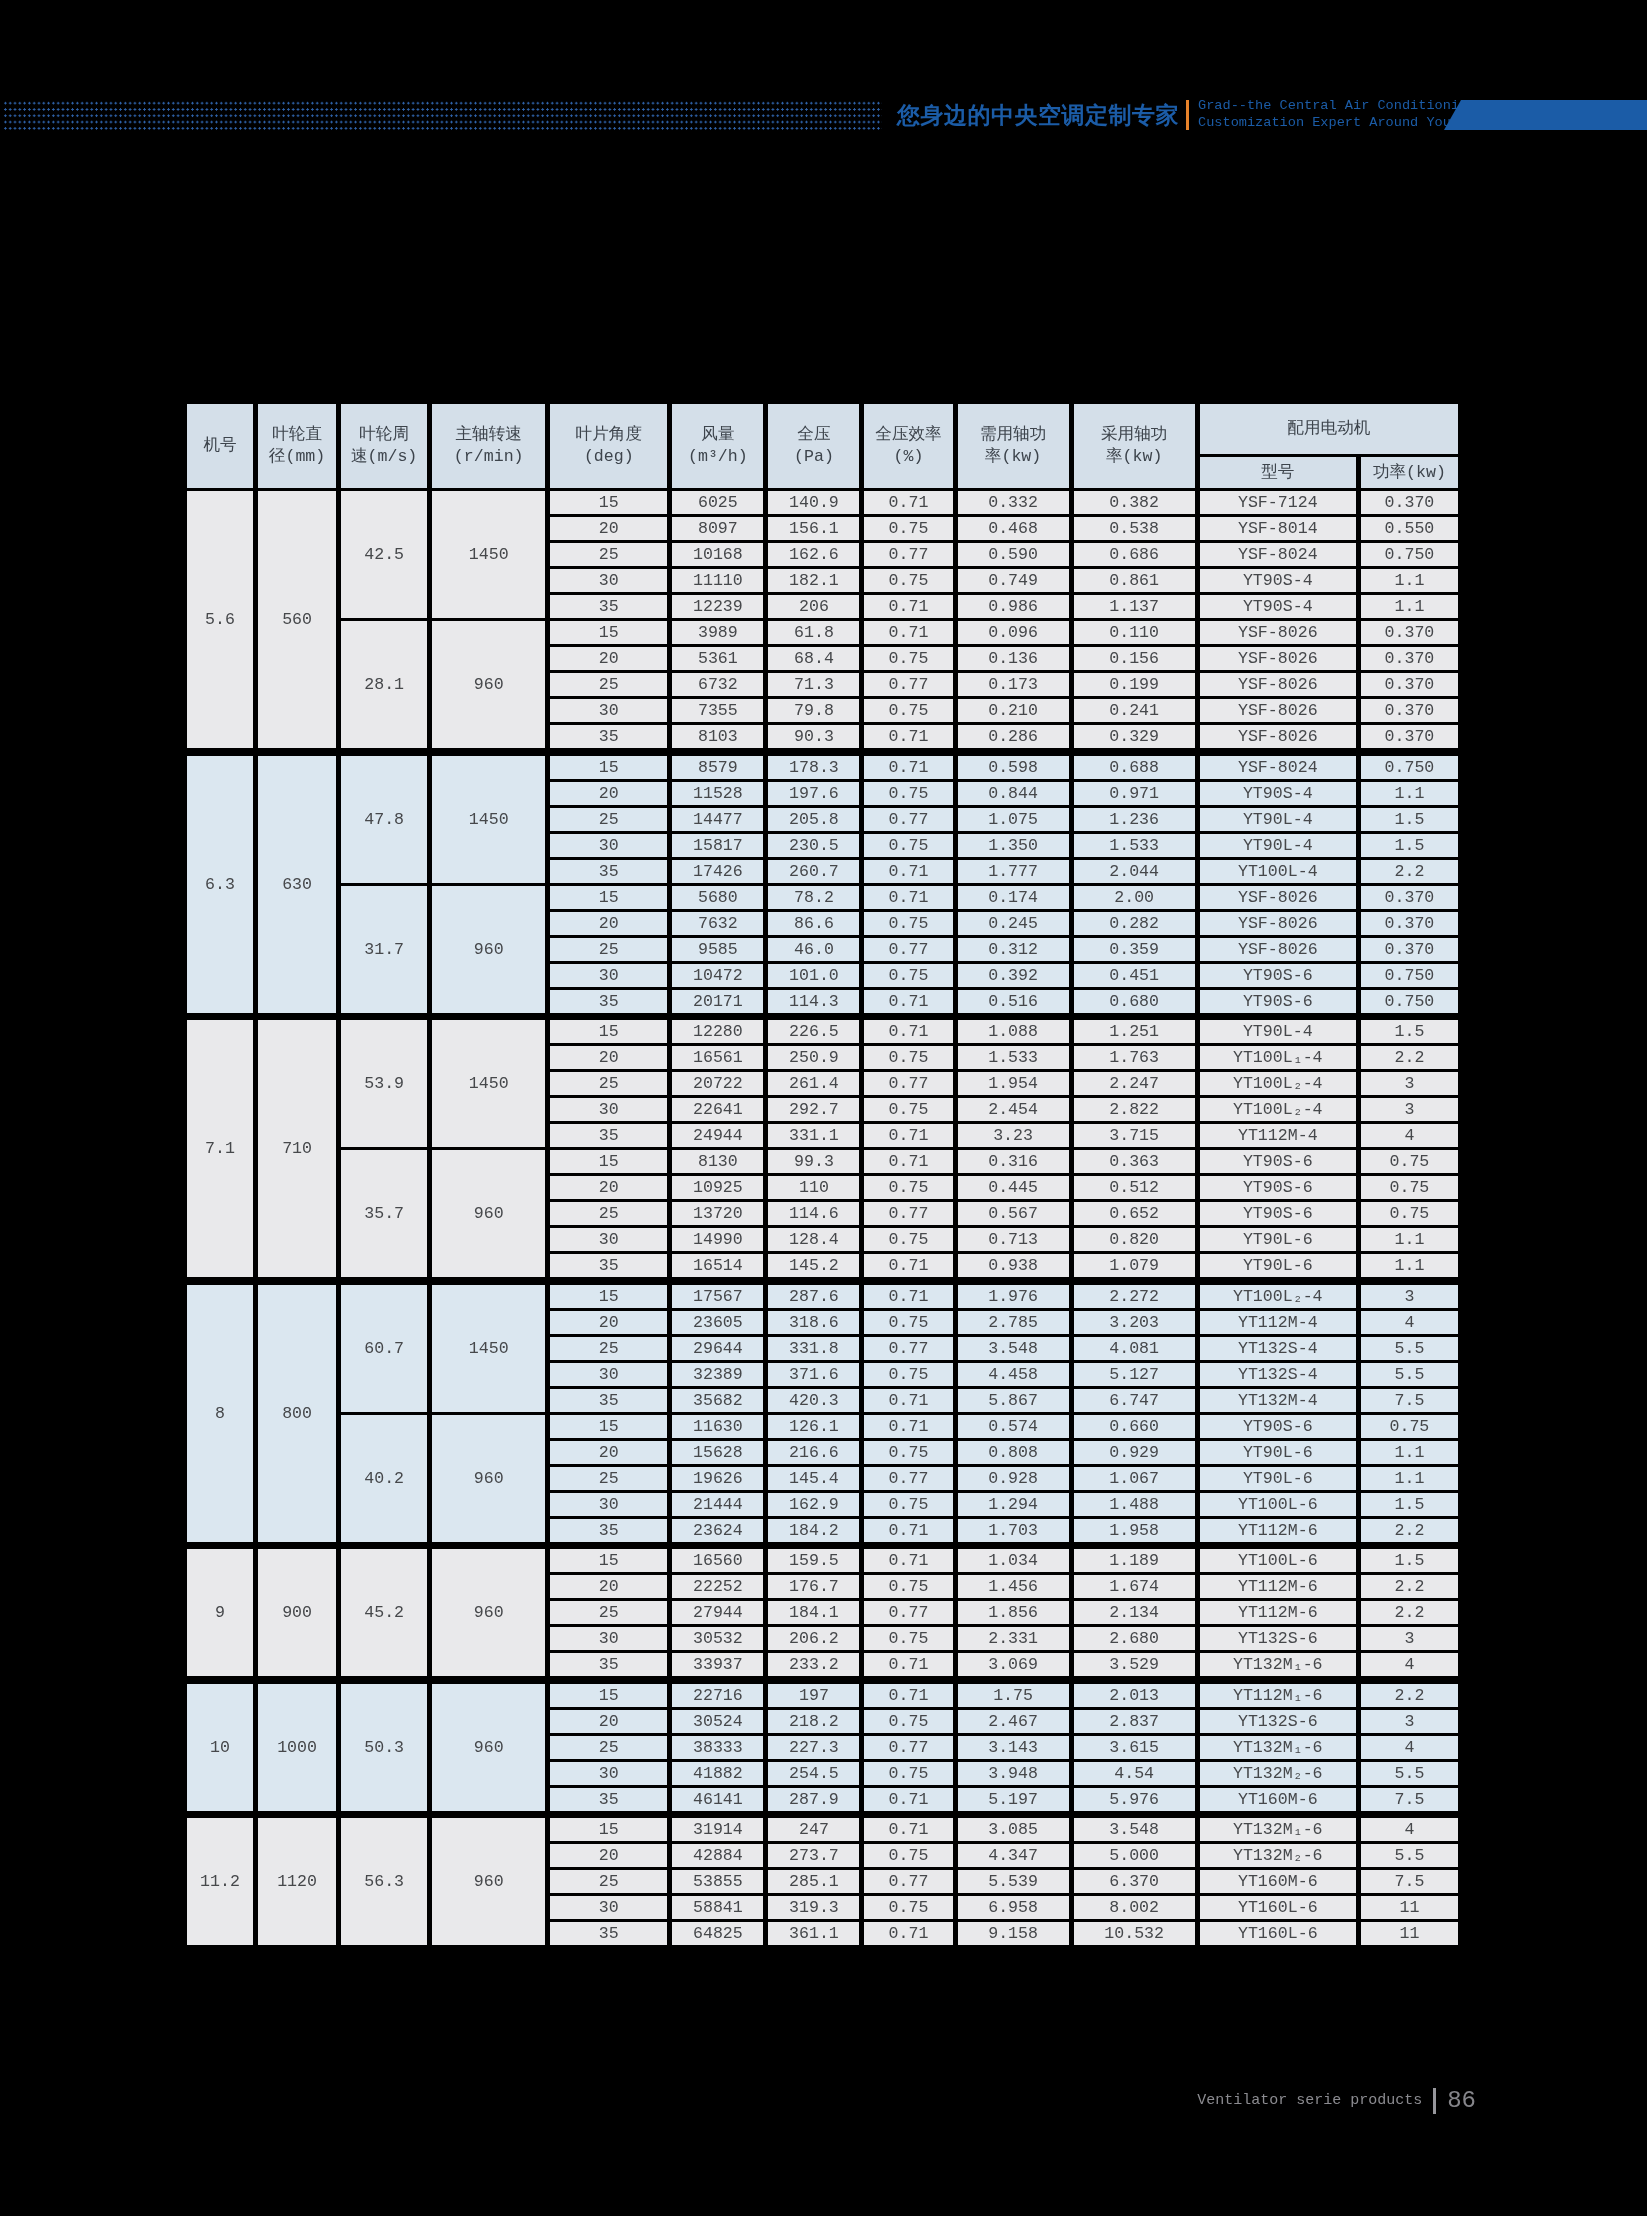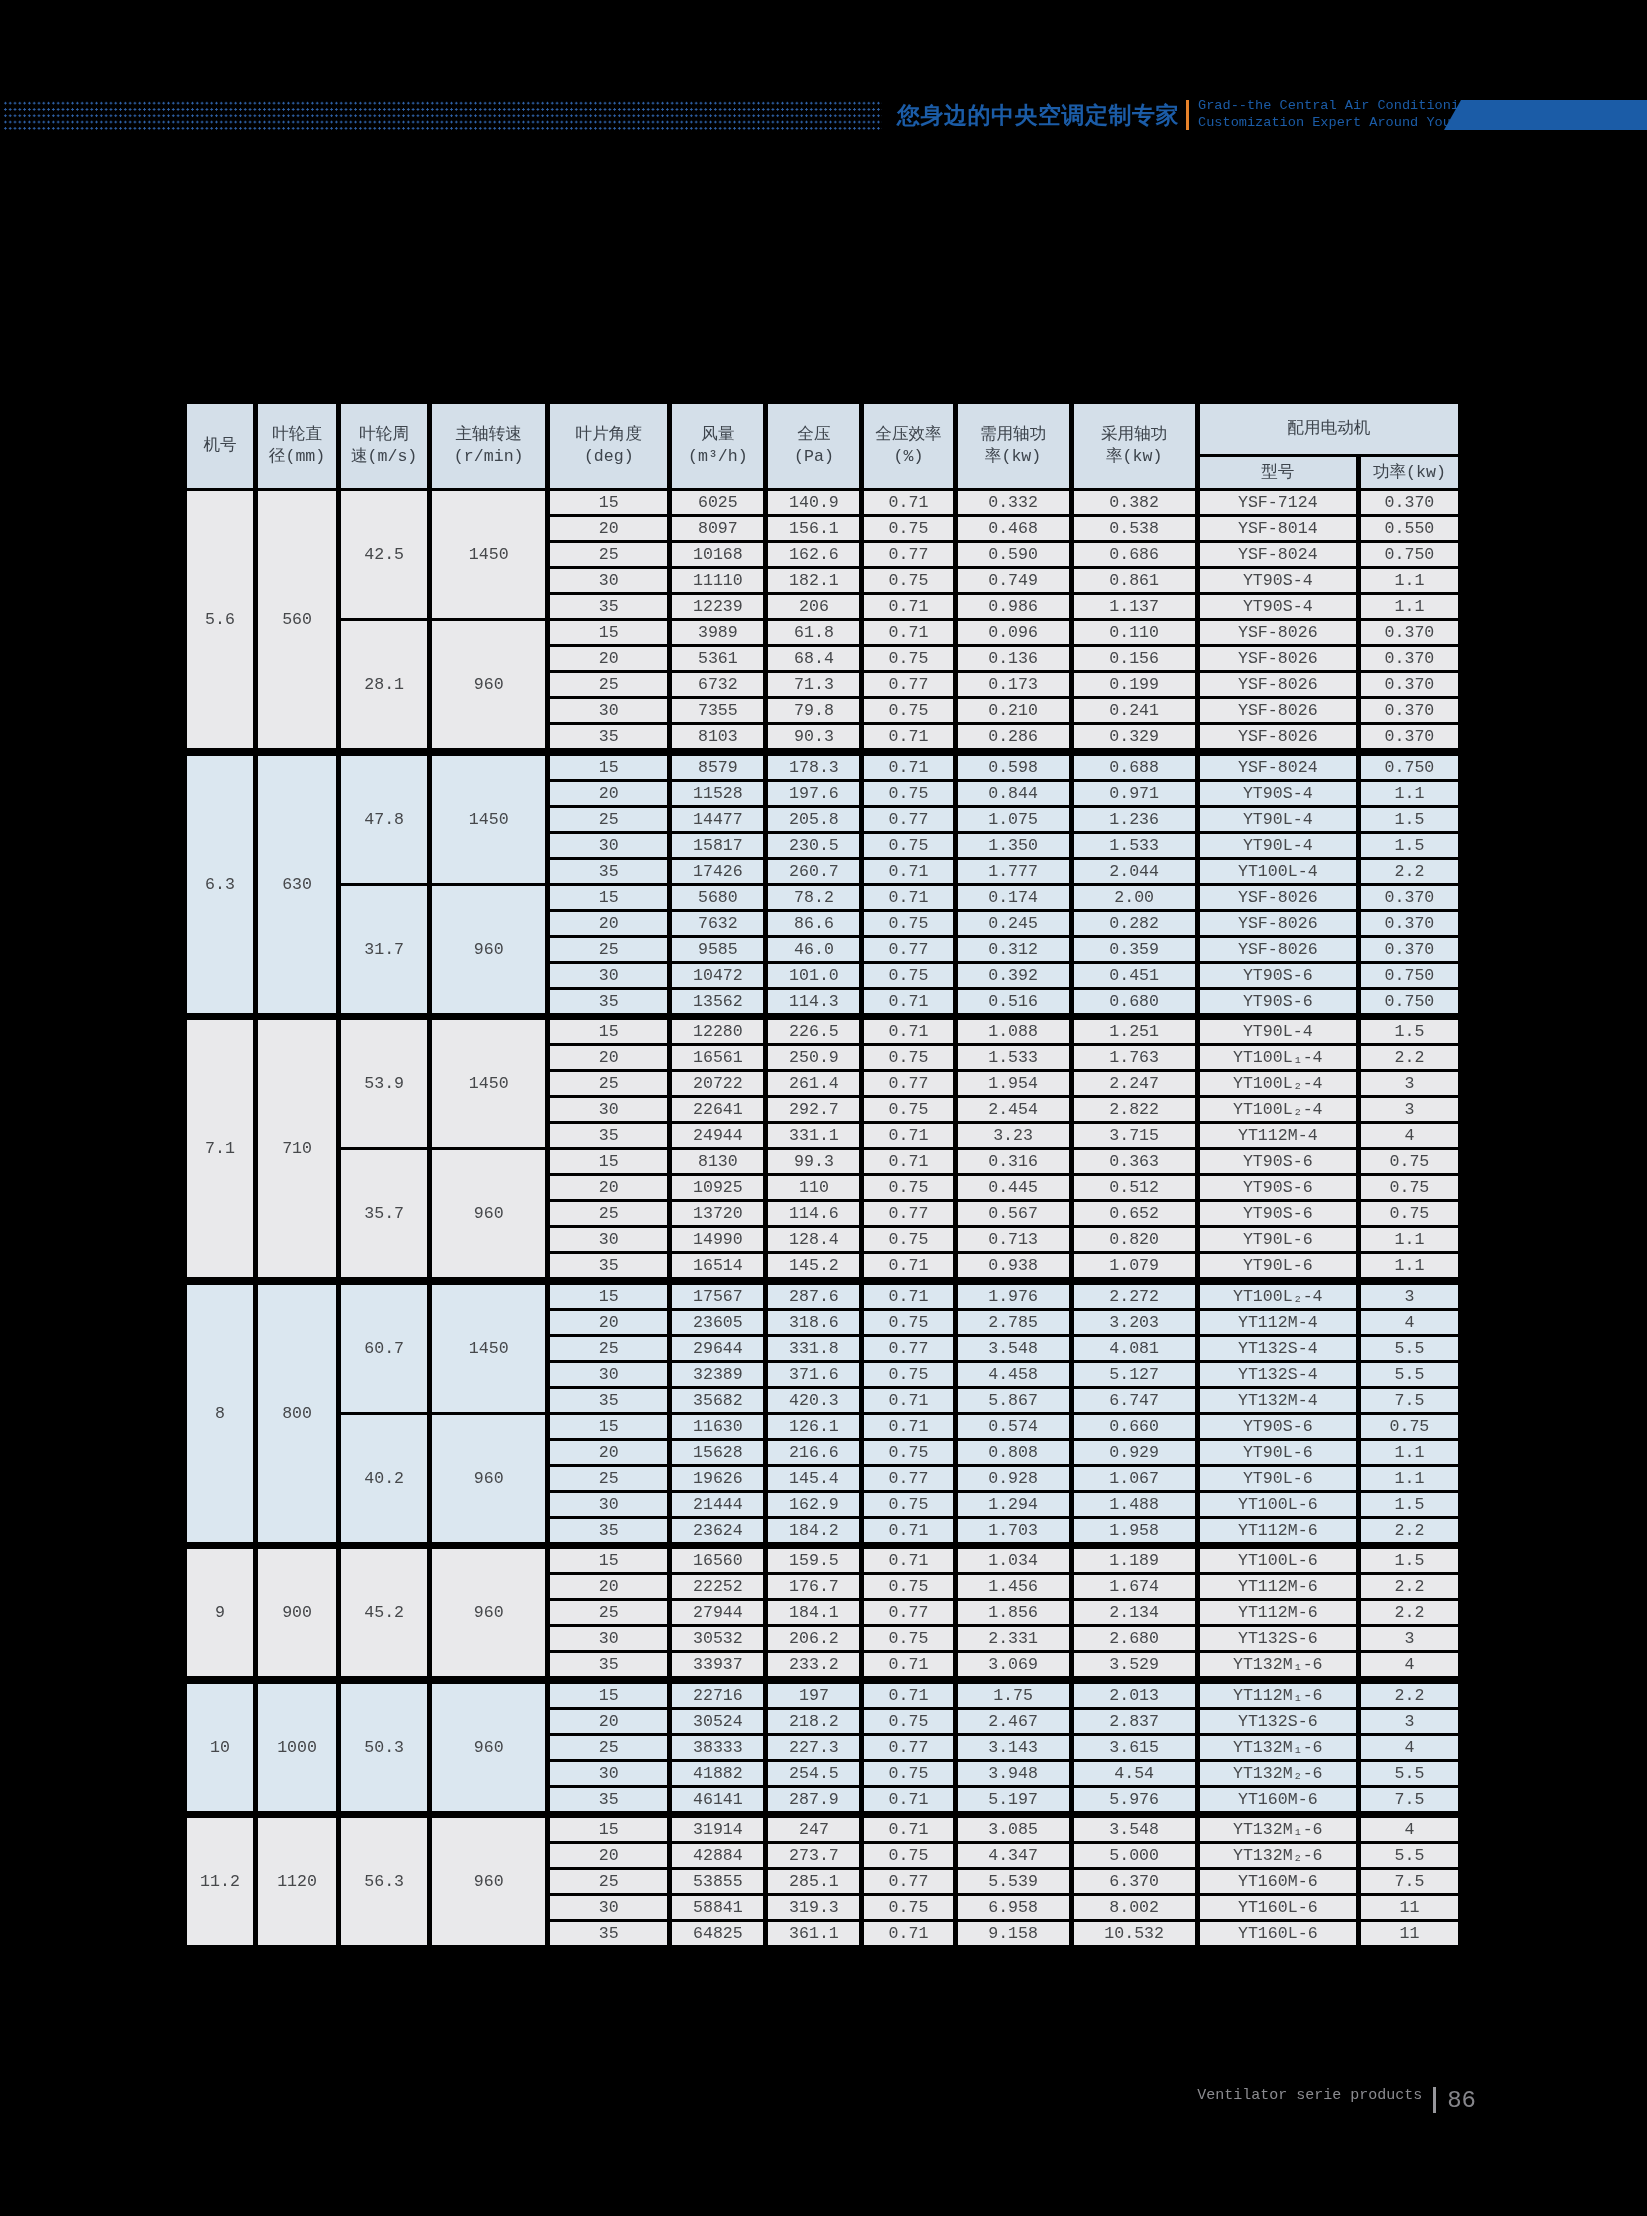--- a/index.html
+++ b/index.html
@@ -48,21 +48,21 @@
   .perf thead tr.h2 { height:31px; }
   .perf td {
     font-size:16.6px; color:#46484b; text-align:center; vertical-align:middle;
     height:23px; padding:0; overflow:hidden;
   }
   tr.gray > td { background:#e9e9eb; }
   tr.blue > td { background:#dbe7f0; }
   tr.spacer > td { background:transparent; height:1.5px; line-height:0; font-size:0; }
 
   
-  .footer { position:absolute; top:2087px; right:171px; display:flex; gap:11px;margin-left:20px; }
+  .footer { position:absolute; top:2087px; right:171px; display:flex; align-items:center; gap:11px;margin-left:20px; }
   .footer-text { font-size:15px; color:#8b8b90; }
   .footer-bar { width:3px; height:26px; background:#97979c; }
   .footer-page { font-size:24px; color:#85858a; }
 </style>
 </head>
 <body>
 
 <div class="page">
 
   <header class="top-band">
@@ -321,21 +321,21 @@
           <td>10472</td>
           <td>101.0</td>
           <td>0.75</td>
           <td>0.392</td>
           <td>0.451</td>
           <td>YT90S-6</td>
           <td>0.750</td>
         </tr>
         <tr class="blue">
           <td>35</td>
-          <td>13562</td>
+          <td>20171</td>
           <td>114.3</td>
           <td>0.71</td>
           <td>0.516</td>
           <td>0.680</td>
           <td>YT90S-6</td>
           <td>0.750</td>
         </tr>
         <tr class="spacer">
           <td colspan="12"></td>
         </tr>

